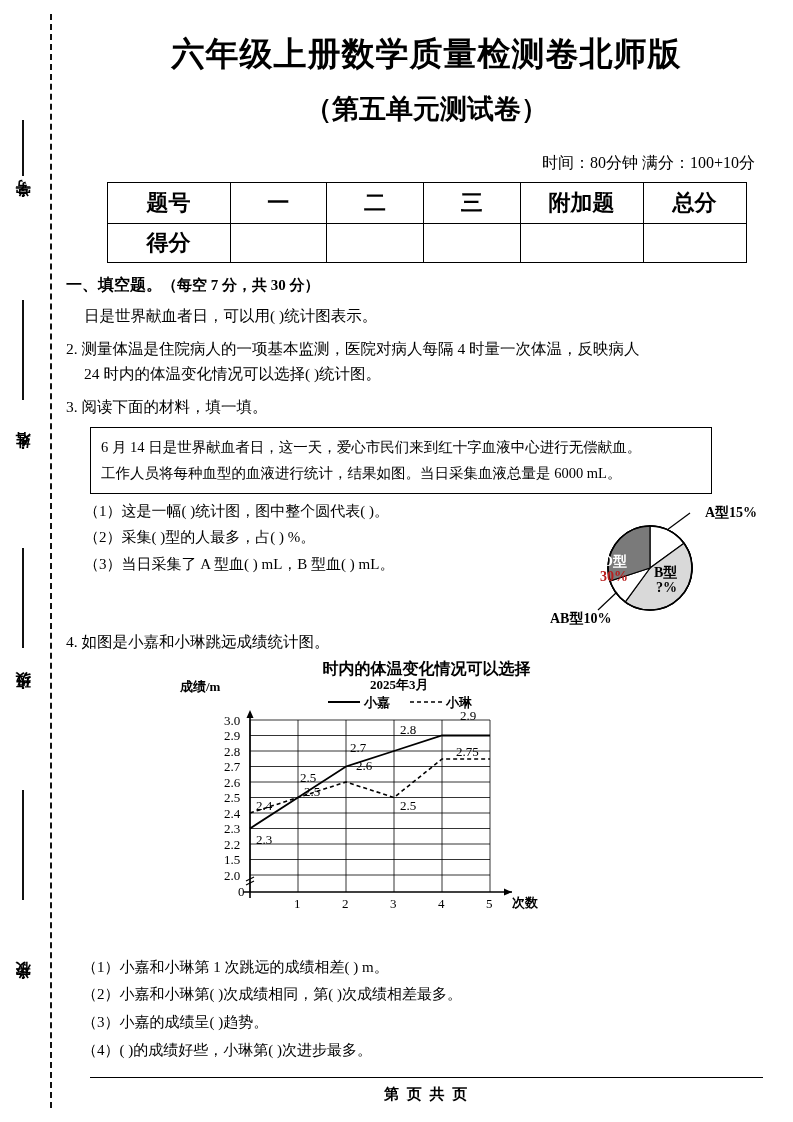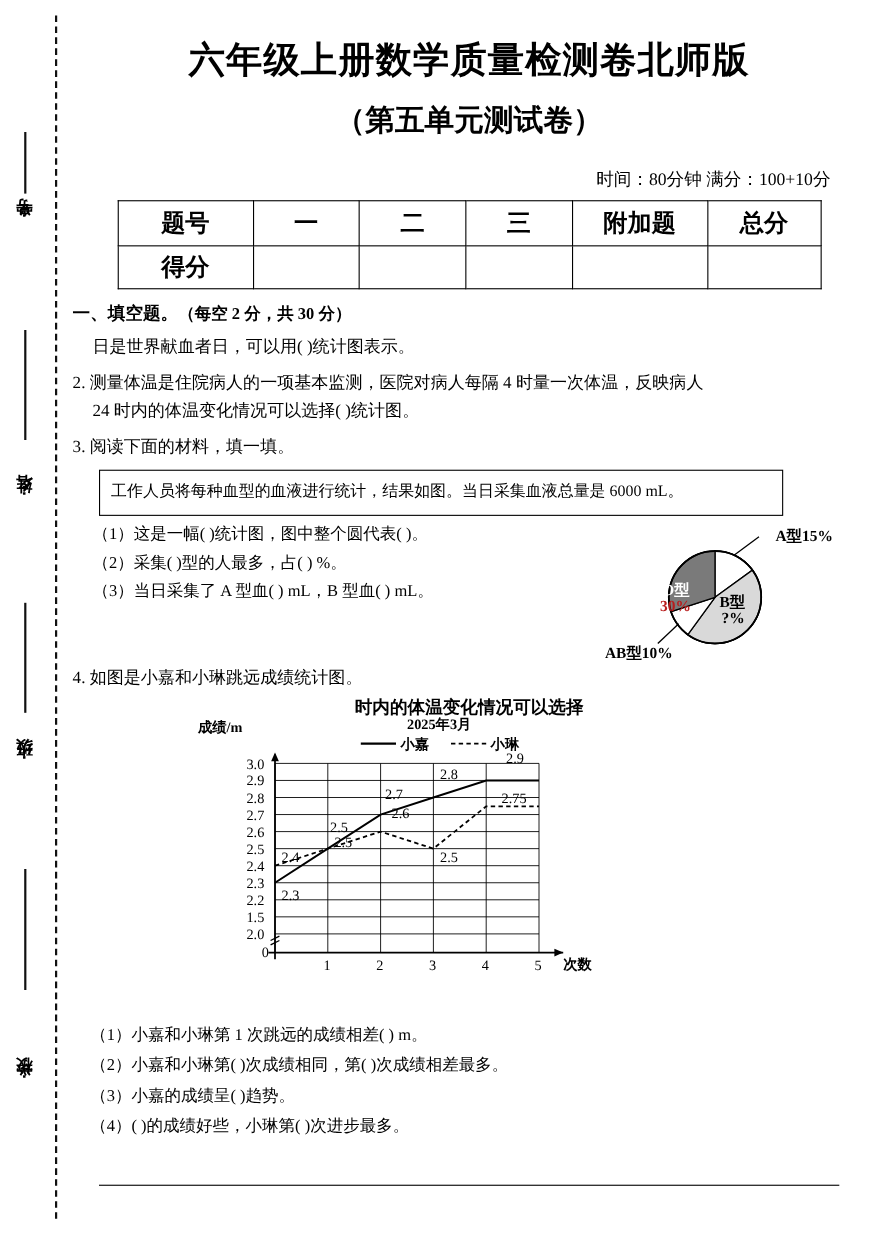--- a/index.html
+++ b/index.html
@@ -168,35 +168,36 @@
       <td></td>
       <td></td>
       <td></td>
       <td class="c4"></td>
       <td class="c5"></td>
     </tr>
   </tbody>
     </table>
 
   <div class="sec-head">
-    <span>一、填空题。</span><span class="small">（每空 2 分，共 30 分）</span>
+    <span>一、填空题。</span><span class="small">（每空 7 分，共 30 分）</span>
   </div>
 
   <div class="q">
     <span class="indent">日是世界献血者日，可以用(            )统计图表示。</span>
   </div>
 
   <div class="q">
     <span>2. 测量体温是住院病人的一项基本监测，医院对病人每隔 4 时量一次体温，反映病人</span>
     <span class="indent">24 时内的体温变化情况可以选择(        )统计图。</span>
   </div>
 
   <div class="q">3. 阅读下面的材料，填一填。</div>
 
   <div class="material">
+    <div>6 月 14 日是世界献血者日，这一天，爱心市民们来到红十字血液中心进行无偿献血。</div>
     <div>工作人员将每种血型的血液进行统计，结果如图。当日采集血液总量是 6000 mL。</div>
   </div>
 
   <div class="pie-wrap">
     <div class="sub-list">
       <div>（1）这是一幅(        )统计图，图中整个圆代表(            )。</div>
       <div>（2）采集(        )型的人最多，占(        ) %。</div>
       <div>（3）当日采集了 A 型血(        ) mL，B 型血(        ) mL。</div>
     </div>
 
@@ -324,13 +325,14 @@
   </div>
 
   <div class="tail">
     <div>（1）小嘉和小琳第 1 次跳远的成绩相差(        ) m。</div>
     <div>（2）小嘉和小琳第(        )次成绩相同，第(        )次成绩相差最多。</div>
     <div>（3）小嘉的成绩呈(        )趋势。</div>
     <div>（4）(        )的成绩好些，小琳第(        )次进步最多。</div>
   </div>
 
   <div class="footer-line"></div>
+  <div class="footer">第 页 共 页</div>
 </div>
 
 </body></html>

